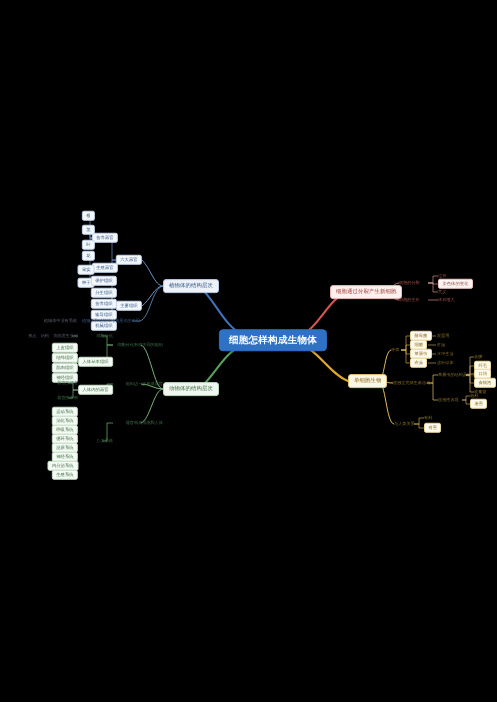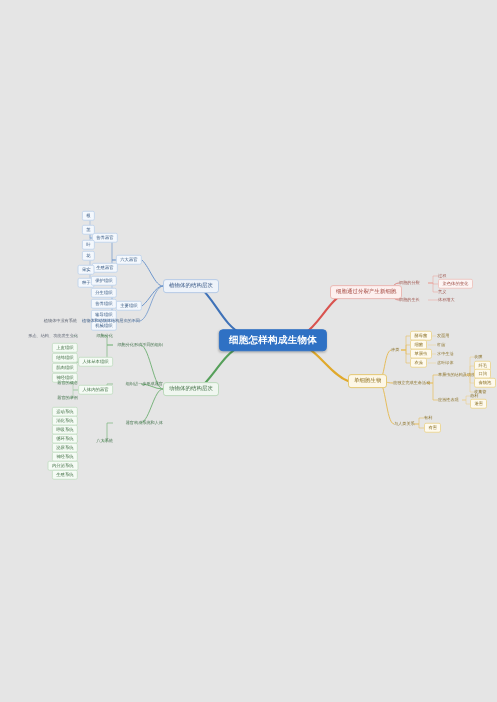--- a/index.html
+++ b/index.html
@@ -6,21 +6,21 @@
   html, body {
     width: 497px; height: 702px;
     background: #ffffff;
     font-family: "Liberation Sans", "DejaVu Sans", sans-serif;
     overflow: hidden;
   }
   #canvas {
     position: relative;
     width: 497px;
     height: 702px;
-    background: #e5e5e5;
+    background: #000000;
   }
   svg#wires {
     position: absolute; left: 0; top: 0;
     width: 497px; height: 702px;
     pointer-events: none;
   }
   .node {
     position: absolute;
     white-space: nowrap;
     line-height: 1;

